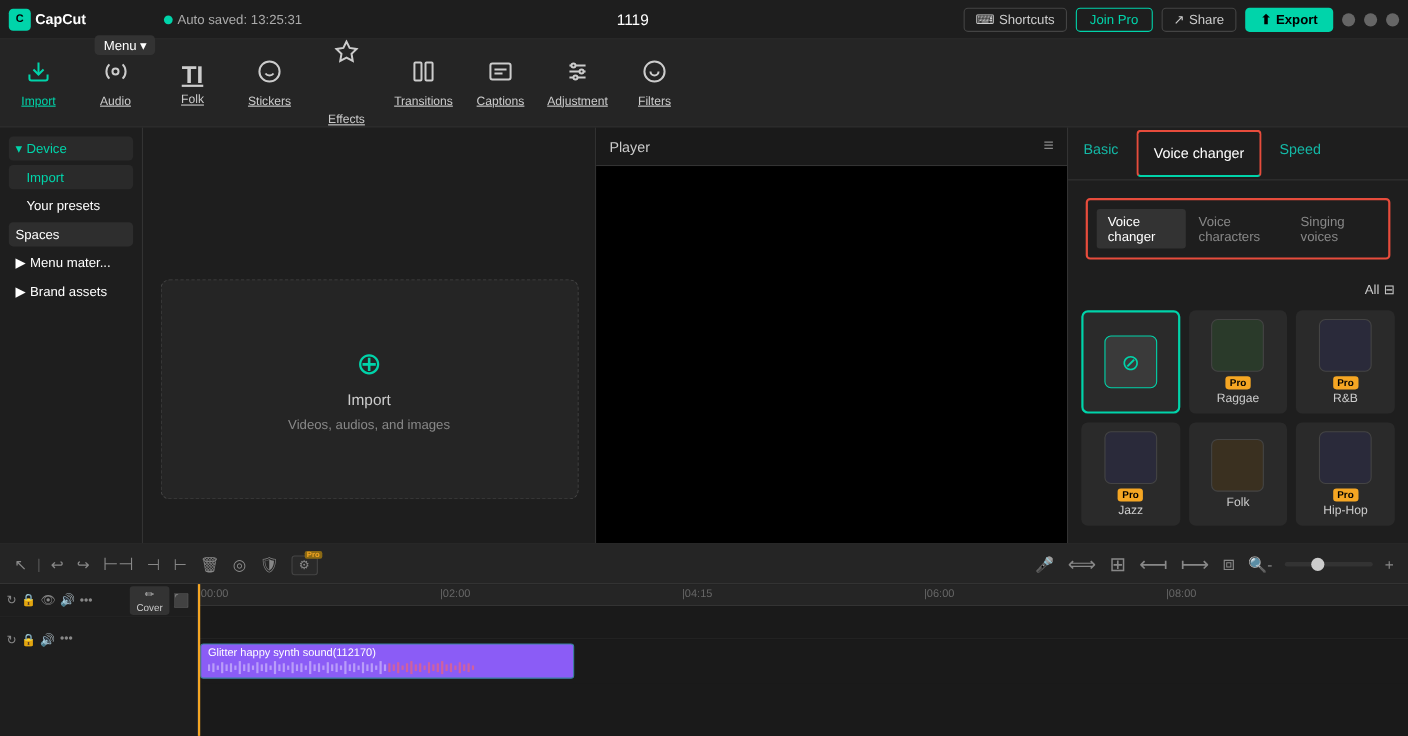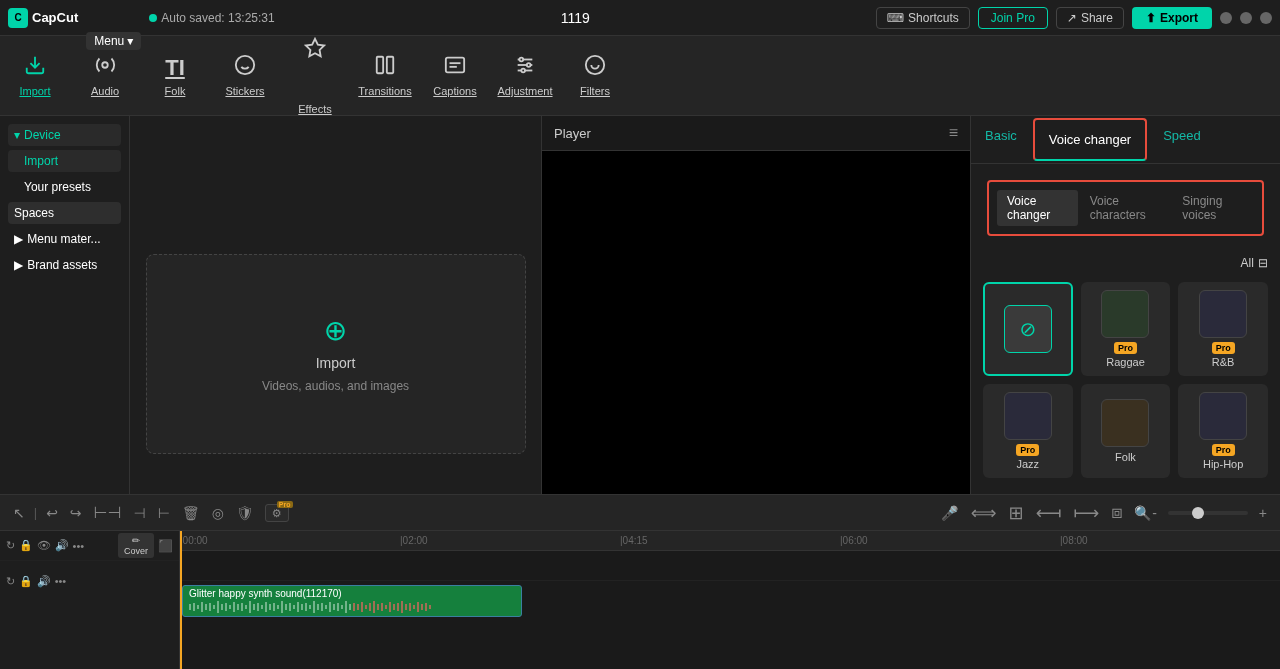--- a/index.html
+++ b/index.html
@@ -412,21 +412,21 @@
         <span style="font-size:10px;color:#666;position:absolute;left:60%;">|06:00</span>
         <span style="font-size:10px;color:#666;position:absolute;left:80%;">|08:00</span>
       </div>
 
       <div style="position:absolute;top:0;bottom:0;left:0;width:2px;background:#f5a623;z-index:10;"></div>
 
       <div style="height:30px;background:#1a1a1a;border-bottom:1px solid #222;position:relative;">
       </div>
 
       <div style="height:40px;background:#1a1a1a;position:relative;">
-        <div style="position:absolute;left:2px;top:4px;width:340px;height:32px;background:#15803d;border-radius:3px;display:flex;flex-direction:column;justify-content:flex-start;padding:2px 6px;overflow:hidden;cursor:pointer;border:1px solid #3a80a0;">
+        <div style="position:absolute;left:2px;top:4px;width:340px;height:32px;background:#8b5cf6;border-radius:3px;display:flex;flex-direction:column;justify-content:flex-start;padding:2px 6px;overflow:hidden;cursor:pointer;border:1px solid #3a80a0;">
           <span style="font-size:10px;color:#fff;white-space:nowrap;">Glitter happy synth sound(112170)</span>
 
           <div style="display:flex;align-items:center;gap:1px;margin-top:2px;">
             <svg width="320" height="12" viewBox="0 0 320 12">
               <g fill="rgba(255,255,255,0.4)">
                 <rect x="0" y="3" width="2" height="6"></rect>
                 <rect x="4" y="2" width="2" height="8"></rect>
                 <rect x="8" y="4" width="2" height="4"></rect>
                 <rect x="12" y="1" width="2" height="10"></rect>
                 <rect x="16" y="3" width="2" height="6"></rect>

